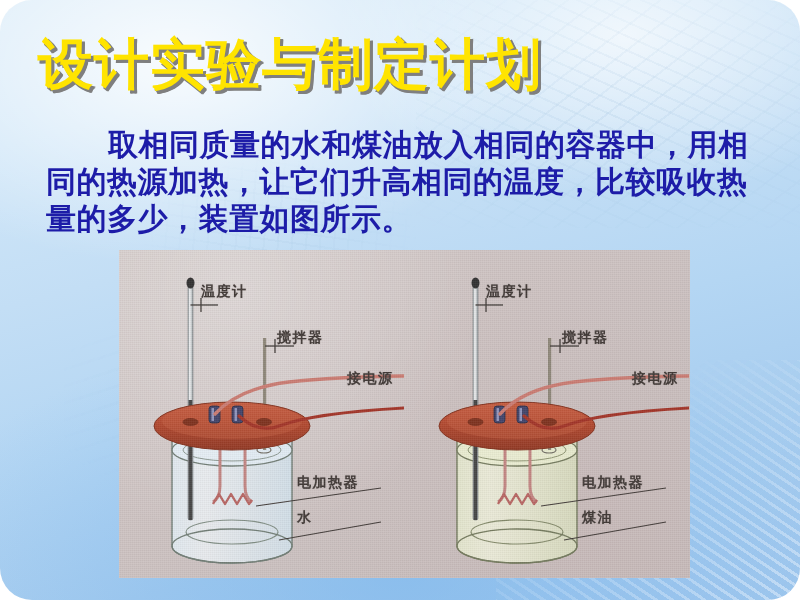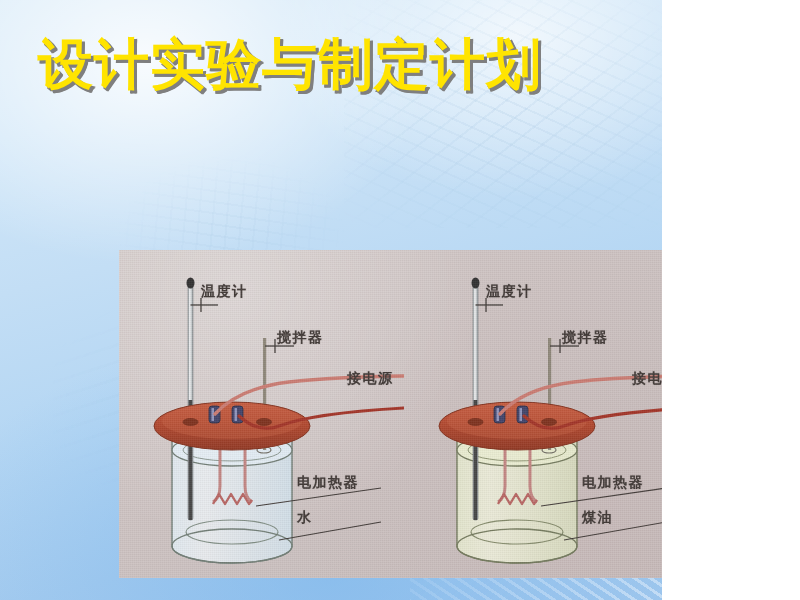--- a/index.html
+++ b/index.html
@@ -8,28 +8,29 @@
   }
   body {
     width: 800px;
     height: 600px;
     overflow: hidden;
     font-family: "Liberation Serif", "DejaVu Serif", serif;
   }
 
   #slide {
     position: relative;
-    width: 662px;
+    width: 800px;
     height: 600px;
     overflow: hidden;
     background:
       radial-gradient(ellipse 70% 55% at 22% 10%, rgba(255,255,255,0.85) 0%, rgba(255,255,255,0.0) 62%),
       radial-gradient(ellipse 60% 45% at 78% 6%, rgba(255,255,255,0.72) 0%, rgba(255,255,255,0.0) 60%),
       radial-gradient(ellipse 90% 60% at 50% 96%, rgba(120,180,235,0.55) 0%, rgba(120,180,235,0.0) 70%),
       linear-gradient(165deg, #d7eaf8 0%, #cfe6f8 18%, #c3def5 38%, #b4d6f3 58%, #a6ccef 78%, #9ec6ee 100%);
+    border-radius: 32px;
   }
 
   
   .bg-texture {
     position: absolute;
     inset: 0;
     pointer-events: none;
   }
   .tex-a {
     position: absolute;
@@ -152,20 +153,21 @@
 
   <div class="bg-texture">
     <div class="tex-a"></div>
     <div class="tex-b"></div>
     <div class="tex-c"></div>
     <div class="tex-d"></div>
   </div>
 
   <div id="title">设计实验与制定计划</div>
 
+  <div id="body-text">取相同质量的水和煤油放入相同的容器中，用相同的热源加热，让它们升高相同的温度，比较吸收热量的多少，装置如图所示。</div>
 
   <div id="figure-panel">
 
     <div class="apparatus apparatus-left">
       <svg class="fig" width="285" height="328" viewBox="0 0 285 328">
         <defs>
           <linearGradient id="lidGradL" x1="0" y1="0" x2="0" y2="1">
             <stop offset="0%" stop-color="#c8573a"></stop>
             <stop offset="45%" stop-color="#b0442a"></stop>
             <stop offset="100%" stop-color="#8e331e"></stop>

